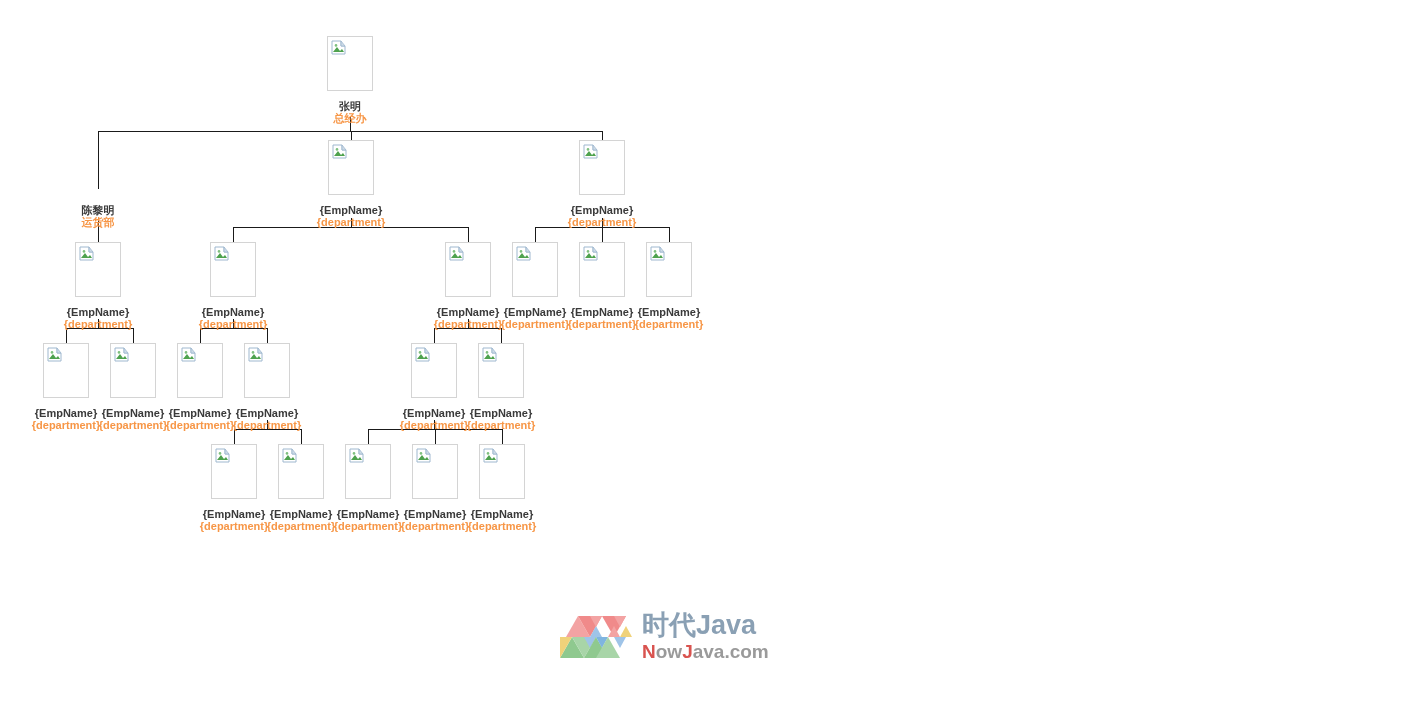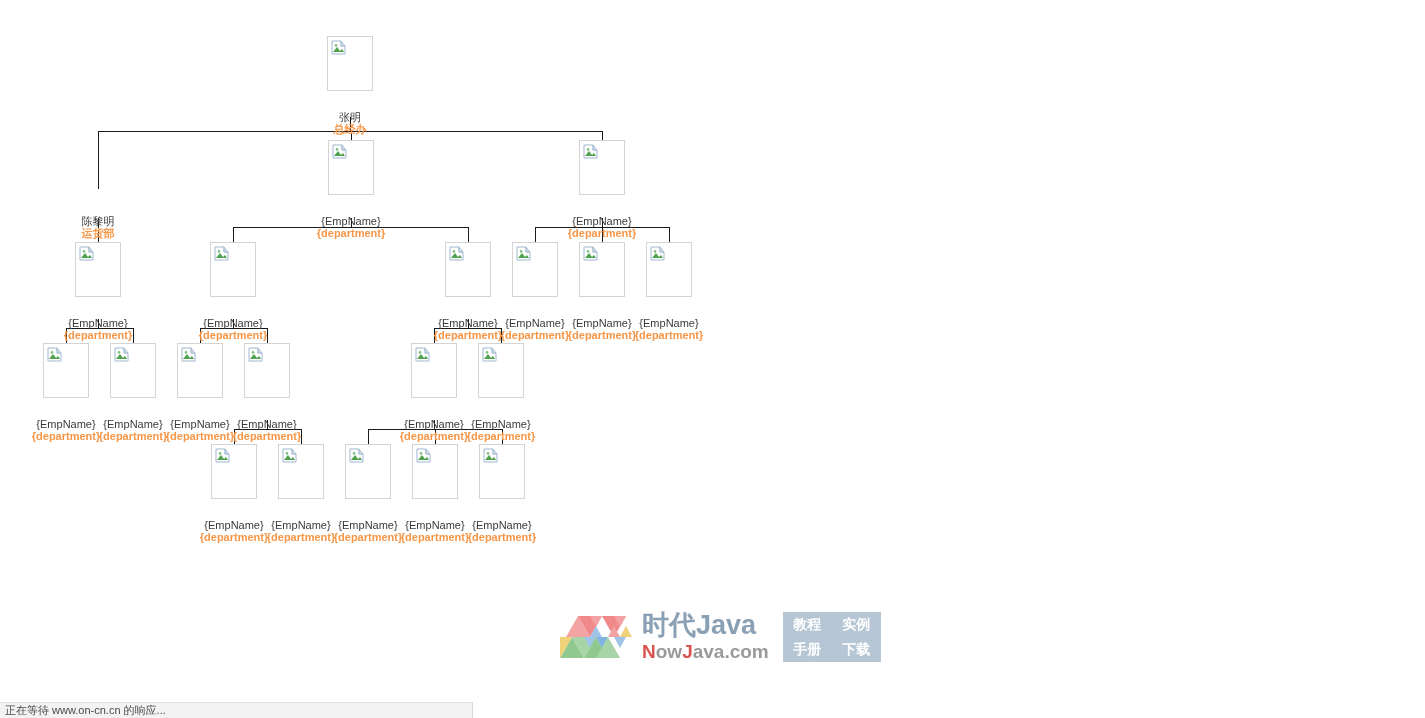--- a/index.html
+++ b/index.html
@@ -42,21 +42,22 @@
     position: absolute;
     left: 3px;
     top: 3px;
     width: 15px;
     height: 15px;
   }
   .node-name {
     font-size: 11px;
     color: #3a3a3a;
     white-space: nowrap;
-    margin-top: 21px;
+    margin-top: 10px;
+    font-weight: bold;
   }
   .node-dept {
     font-size: 11px;
     font-weight: bold;
     white-space: nowrap;
     margin-top: 1px;
   }
   .node-name.cjk, .node-dept.cjk { font-size: 11px; }
 
   
@@ -440,25 +441,16 @@
       <polygon points="48,25 60,25 54,14" fill="#f3a3a3"></polygon>
       <polygon points="36,46 48,25 60,46" fill="#a8d5a8"></polygon>
       <polygon points="54,25 66,25 60,36" fill="#9fc4e8"></polygon>
       <polygon points="60,25 72,25 66,14" fill="#f0d27a"></polygon>
       <polygon points="54,4 66,4 60,15" fill="#f3a3a3"></polygon>
     </svg>
     <div id="logo-words">
       <div id="logo-line1">时代Java</div>
       <div id="logo-line2"><span class="logo-red">N</span><span>ow</span><span class="logo-red">J</span><span>ava.com</span></div>
     </div>
-    <div id="logo-badge">
-      <span>教程</span>
-      <span>实例</span>
-      <span>手册</span>
-      <span>下载</span>
-    </div>
   </div>
 
-  <div id="status-bar">
-    <span id="status-text">正在等待 www.on-cn.cn 的响应...</span>
-  </div>
 
 </div>
 
 </body></html>

